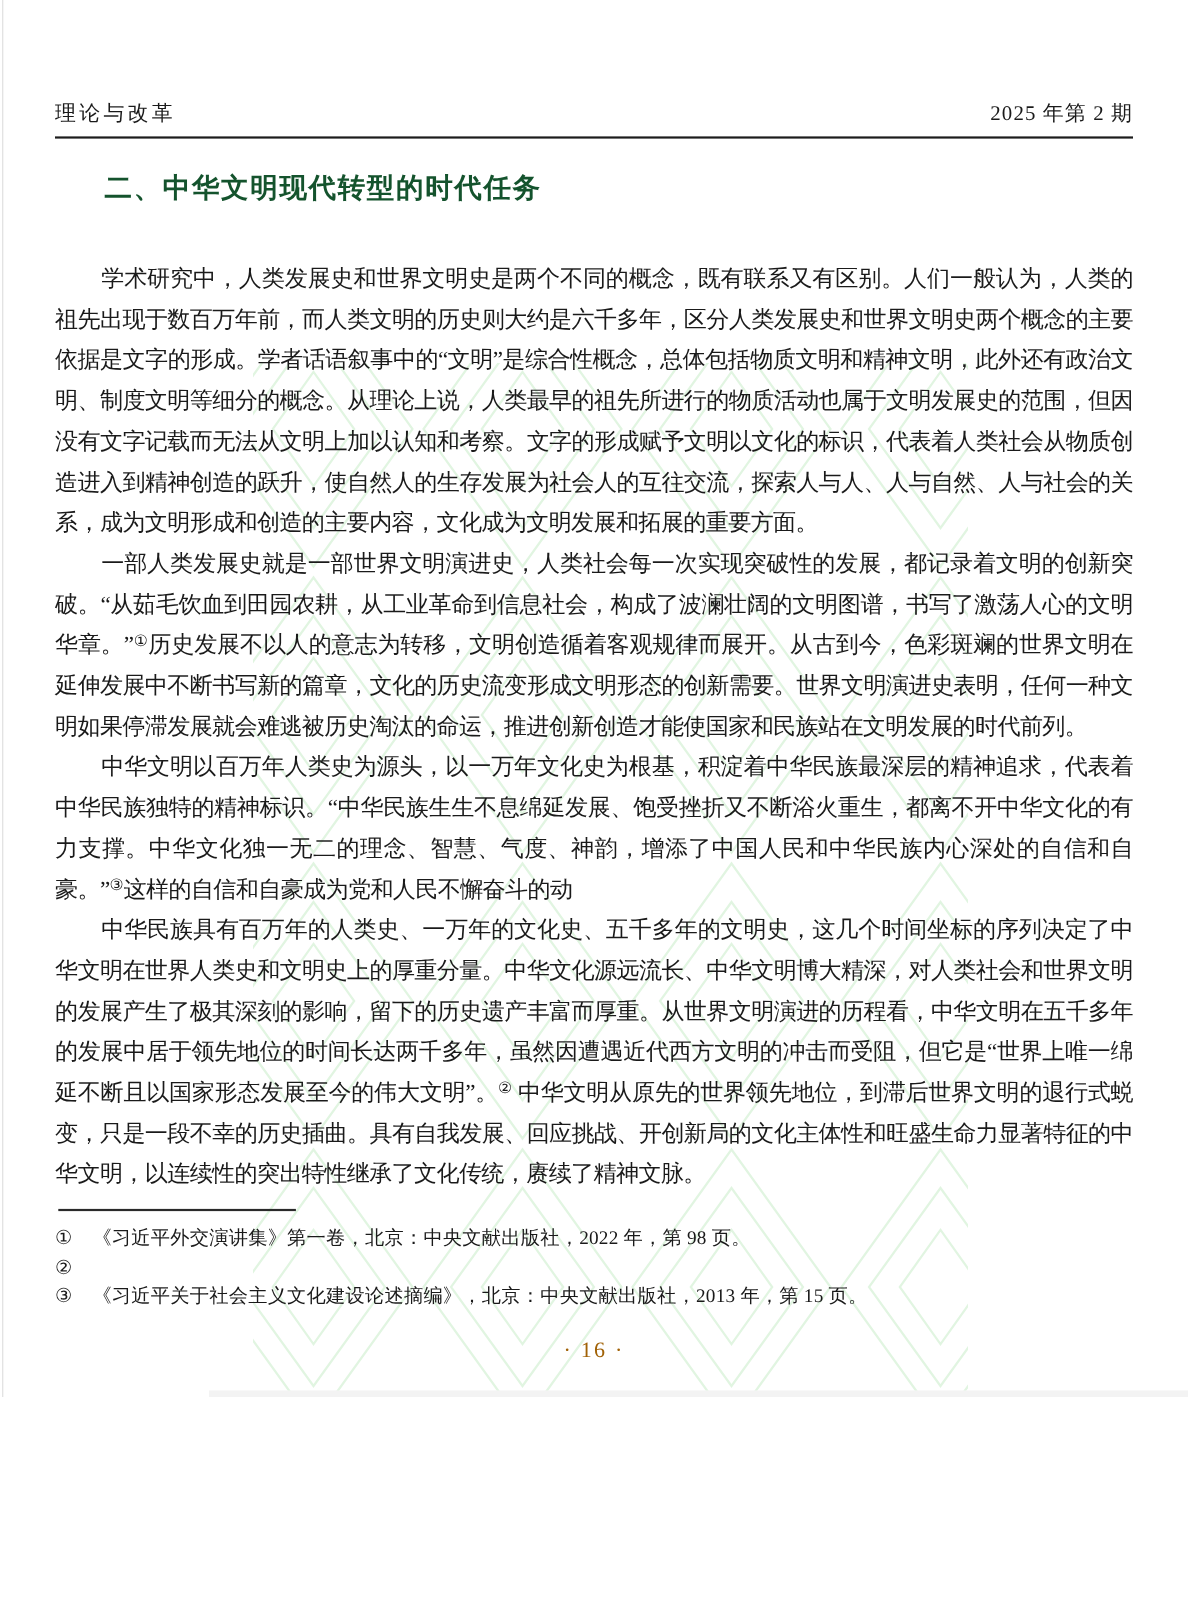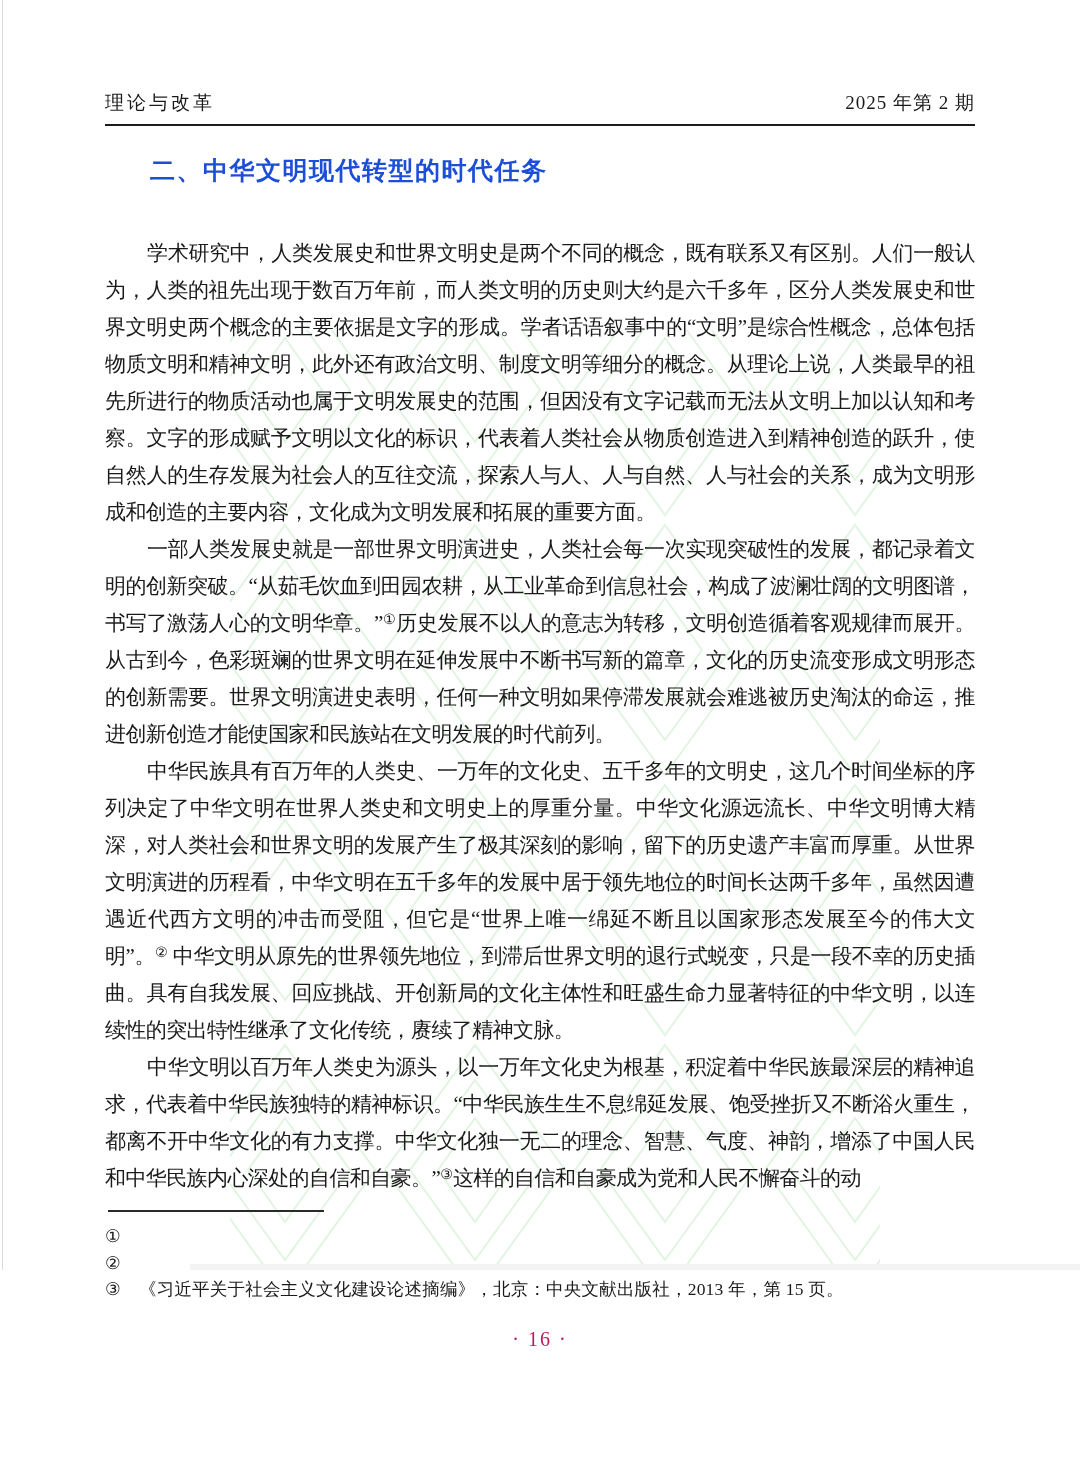--- a/index.html
+++ b/index.html
@@ -8,21 +8,21 @@
     background: #ffffff;
     font-family: "Liberation Serif", serif;
     color: #1a1a1a;
     position: relative;
     overflow: hidden;
   }
   .page {
     position: relative;
     width: 1080px; height: 1270px;
     box-sizing: border-box;
-    padding: 0 105px;
+    padding: 0 50px;
   }
   .scan-edge-left {
     position: absolute; left: 2px; top: 0; bottom: 0;
     width: 1px; background: #dcdcdc;
   }
   .scan-edge-bottom {
     position: absolute; left: 190px; right: 0; bottom: 0;
     height: 6px; background: #f3f3f3;
   }
   .watermark {
@@ -48,21 +48,21 @@
     font-size: 21px; line-height: 37px;
     letter-spacing: -0.2px;
   }
   .section-heading {
     margin: 28px 0 0 0;
     padding-left: 45px;
     font-family: "Liberation Sans", sans-serif;
     font-weight: 700;
     font-size: 25px;
     letter-spacing: 1.5px;
-    color: #1d4ed8;
+    color: #14532d;
   }
   .paragraphs { margin-top: 48px; }
   .body-para {
     margin: 0;
     font-size: 21px;
     line-height: 37px;
     letter-spacing: -0.6px;
     text-align: justify;
     text-indent: 42px;
   }
@@ -87,21 +87,21 @@
   }
   .footnote-item { display: flex; }
   .fn-marker { flex: 0 0 34px; width: 34px; }
   .fn-text { letter-spacing: 0.2px; }
 
   .page-number {
     text-align: center;
     margin-top: 25px;
     font-size: 20px;
     letter-spacing: 2px;
-    color: #be185d;
+    color: #a16207;
   }
 </style>
 </head>
 <body>
 
 <div class="page">
 
   <svg class="watermark" width="1080" height="1457" viewBox="0 0 1080 1457" aria-hidden="true">
     <defs>
       <pattern id="wm" width="190" height="260" patternUnits="userSpaceOnUse">
@@ -126,30 +126,31 @@
     </header>
     <div class="header-rule"></div>
 
     <main>
 
       <h2 class="section-heading">二、中华文明现代转型的时代任务</h2>
 
       <div class="paragraphs">
           <p class="body-para">学术研究中，人类发展史和世界文明史是两个不同的概念，既有联系又有区别。人们一般认为，人类的祖先出现于数百万年前，而人类文明的历史则大约是六千多年，区分人类发展史和世界文明史两个概念的主要依据是文字的形成。学者话语叙事中的“文明”是综合性概念，总体包括物质文明和精神文明，此外还有政治文明、制度文明等细分的概念。从理论上说，人类最早的祖先所进行的物质活动也属于文明发展史的范围，但因没有文字记载而无法从文明上加以认知和考察。文字的形成赋予文明以文化的标识，代表着人类社会从物质创造进入到精神创造的跃升，使自然人的生存发展为社会人的互往交流，探索人与人、人与自然、人与社会的关系，成为文明形成和创造的主要内容，文化成为文明发展和拓展的重要方面。</p>
           <p class="body-para">一部人类发展史就是一部世界文明演进史，人类社会每一次实现突破性的发展，都记录着文明的创新突破。“从茹毛饮血到田园农耕，从工业革命到信息社会，构成了波澜壮阔的文明图谱，书写了激荡人心的文明华章。”<sup>①</sup>历史发展不以人的意志为转移，文明创造循着客观规律而展开。从古到今，色彩斑斓的世界文明在延伸发展中不断书写新的篇章，文化的历史流变形成文明形态的创新需要。世界文明演进史表明，任何一种文明如果停滞发展就会难逃被历史淘汰的命运，推进创新创造才能使国家和民族站在文明发展的时代前列。</p>
+          <p class="body-para">中华文明以百万年人类史为源头，以一万年文化史为根基，积淀着中华民族最深层的精神追求，代表着中华民族独特的精神标识。“中华民族生生不息绵延发展、饱受挫折又不断浴火重生，都离不开中华文化的有力支撑。中华文化独一无二的理念、智慧、气度、神韵，增添了中国人民和中华民族内心深处的自信和自豪。”<sup>③</sup>这样的自信和自豪成为党和人民不懈奋斗的动</p>
           <p class="body-para">中华民族具有百万年的人类史、一万年的文化史、五千多年的文明史，这几个时间坐标的序列决定了中华文明在世界人类史和文明史上的厚重分量。中华文化源远流长、中华文明博大精深，对人类社会和世界文明的发展产生了极其深刻的影响，留下的历史遗产丰富而厚重。从世界文明演进的历程看，中华文明在五千多年的发展中居于领先地位的时间长达两千多年，虽然因遭遇近代西方文明的冲击而受阻，但它是“世界上唯一绵延不断且以国家形态发展至今的伟大文明”。<sup>②</sup> 中华文明从原先的世界领先地位，到滞后世界文明的退行式蜕变，只是一段不幸的历史插曲。具有自我发展、回应挑战、开创新局的文化主体性和旺盛生命力显著特征的中华文明，以连续性的突出特性继承了文化传统，赓续了精神文脉。</p>
-          <p class="body-para">中华文明以百万年人类史为源头，以一万年文化史为根基，积淀着中华民族最深层的精神追求，代表着中华民族独特的精神标识。“中华民族生生不息绵延发展、饱受挫折又不断浴火重生，都离不开中华文化的有力支撑。中华文化独一无二的理念、智慧、气度、神韵，增添了中国人民和中华民族内心深处的自信和自豪。”<sup>③</sup>这样的自信和自豪成为党和人民不懈奋斗的动</p>
         </div>
     </main>
 
     <footer class="page-footer">
       <div class="fn-rule"></div>
       <ol class="footnotes">
           <li class="footnote-item">
             <span class="fn-marker">①</span>
+            <span class="fn-text">《习近平外交演讲集》第一卷，北京：中央文献出版社，2022 年，第 98 页。</span>
           </li>
           <li class="footnote-item">
             <span class="fn-marker">②</span>
           </li>
           <li class="footnote-item">
             <span class="fn-marker">③</span>
             <span class="fn-text">《习近平关于社会主义文化建设论述摘编》，北京：中央文献出版社，2013 年，第 15 页。</span>
           </li>
         </ol>
       <div class="page-number">· 16 ·</div>

